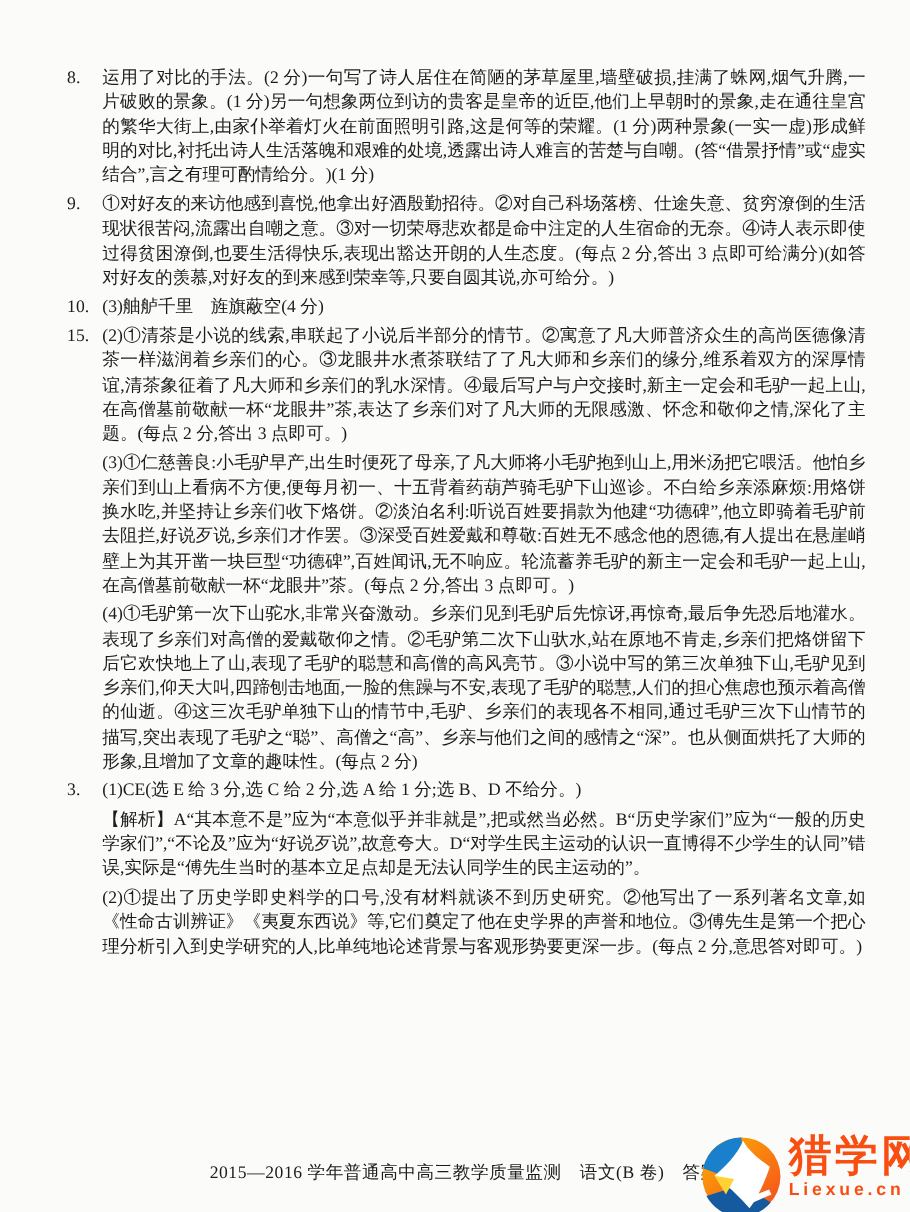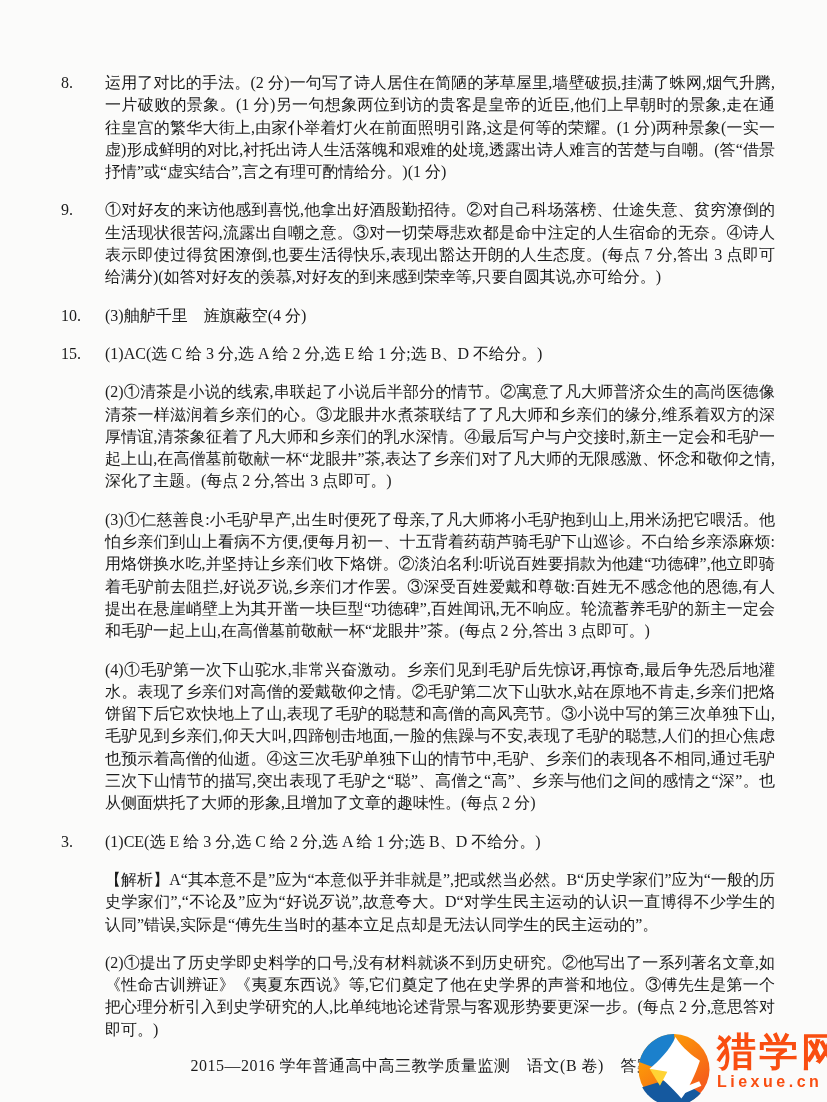--- a/index.html
+++ b/index.html
@@ -21,21 +21,21 @@
     padding-left: 28px;
     font-size: 16px;
     line-height: 22.3px;
     text-align: justify;
   }
   .item .num {
     position: absolute;
     left: 0; top: 0;
     white-space: nowrap;
   }
-  .block { margin: 16px; }
+  .block { margin: 4px; }
   .footer {
     position: absolute;
     top: 1056px; left: 150px; width: 590px;
     text-align: center;
     font-size: 16px;
     letter-spacing: 0.5px;
     white-space: nowrap;
   }
   .logo {
     position: absolute;
@@ -68,35 +68,34 @@
   <div class="item">
     <span class="num">8.</span>
     <div class="blocks">
         <p class="block">运用了对比的手法。(2 分)一句写了诗人居住在简陋的茅草屋里,墙壁破损,挂满了蛛网,烟气升腾,一片破败的景象。(1 分)另一句想象两位到访的贵客是皇帝的近臣,他们上早朝时的景象,走在通往皇宫的繁华大街上,由家仆举着灯火在前面照明引路,这是何等的荣耀。(1 分)两种景象(一实一虚)形成鲜明的对比,衬托出诗人生活落魄和艰难的处境,透露出诗人难言的苦楚与自嘲。(答“借景抒情”或“虚实结合”,言之有理可酌情给分。)(1 分)</p>
       </div>
   </div>
 
   <div class="item">
     <span class="num">9.</span>
     <div class="blocks">
-        <p class="block">①对好友的来访他感到喜悦,他拿出好酒殷勤招待。②对自己科场落榜、仕途失意、贫穷潦倒的生活现状很苦闷,流露出自嘲之意。③对一切荣辱悲欢都是命中注定的人生宿命的无奈。④诗人表示即使过得贫困潦倒,也要生活得快乐,表现出豁达开朗的人生态度。(每点 7 分,答出 3 点即可给满分)(如答对好友的羡慕,对好友的到来感到荣幸等,只要自圆其说,亦可给分。)</p>
+        <p class="block">①对好友的来访他感到喜悦,他拿出好酒殷勤招待。②对自己科场落榜、仕途失意、贫穷潦倒的生活现状很苦闷,流露出自嘲之意。③对一切荣辱悲欢都是命中注定的人生宿命的无奈。④诗人表示即使过得贫困潦倒,也要生活得快乐,表现出豁达开朗的人生态度。(每点 2 分,答出 3 点即可给满分)(如答对好友的羡慕,对好友的到来感到荣幸等,只要自圆其说,亦可给分。)</p>
       </div>
   </div>
 
   <div class="item">
     <span class="num">10.</span>
     <div class="blocks">
         <p class="block">(3)舳舻千里　旌旗蔽空(4 分)</p>
       </div>
   </div>
 
   <div class="item">
     <span class="num">15.</span>
     <div class="blocks">
-        <p class="block">(1)AC(选 C 给 3 分,选 A 给 2 分,选 E 给 1 分;选 B、D 不给分。)</p>
         <p class="block">(2)①清茶是小说的线索,串联起了小说后半部分的情节。②寓意了凡大师普济众生的高尚医德像清茶一样滋润着乡亲们的心。③龙眼井水煮茶联结了了凡大师和乡亲们的缘分,维系着双方的深厚情谊,清茶象征着了凡大师和乡亲们的乳水深情。④最后写户与户交接时,新主一定会和毛驴一起上山,在高僧墓前敬献一杯“龙眼井”茶,表达了乡亲们对了凡大师的无限感激、怀念和敬仰之情,深化了主题。(每点 2 分,答出 3 点即可。)</p>
         <p class="block">(3)①仁慈善良:小毛驴早产,出生时便死了母亲,了凡大师将小毛驴抱到山上,用米汤把它喂活。他怕乡亲们到山上看病不方便,便每月初一、十五背着药葫芦骑毛驴下山巡诊。不白给乡亲添麻烦:用烙饼换水吃,并坚持让乡亲们收下烙饼。②淡泊名利:听说百姓要捐款为他建“功德碑”,他立即骑着毛驴前去阻拦,好说歹说,乡亲们才作罢。③深受百姓爱戴和尊敬:百姓无不感念他的恩德,有人提出在悬崖峭壁上为其开凿一块巨型“功德碑”,百姓闻讯,无不响应。轮流蓄养毛驴的新主一定会和毛驴一起上山,在高僧墓前敬献一杯“龙眼井”茶。(每点 2 分,答出 3 点即可。)</p>
         <p class="block">(4)①毛驴第一次下山驼水,非常兴奋激动。乡亲们见到毛驴后先惊讶,再惊奇,最后争先恐后地灌水。表现了乡亲们对高僧的爱戴敬仰之情。②毛驴第二次下山驮水,站在原地不肯走,乡亲们把烙饼留下后它欢快地上了山,表现了毛驴的聪慧和高僧的高风亮节。③小说中写的第三次单独下山,毛驴见到乡亲们,仰天大叫,四蹄刨击地面,一脸的焦躁与不安,表现了毛驴的聪慧,人们的担心焦虑也预示着高僧的仙逝。④这三次毛驴单独下山的情节中,毛驴、乡亲们的表现各不相同,通过毛驴三次下山情节的描写,突出表现了毛驴之“聪”、高僧之“高”、乡亲与他们之间的感情之“深”。也从侧面烘托了大师的形象,且增加了文章的趣味性。(每点 2 分)</p>
       </div>
   </div>
 
   <div class="item">
     <span class="num">3.</span>
     <div class="blocks">
         <p class="block">(1)CE(选 E 给 3 分,选 C 给 2 分,选 A 给 1 分;选 B、D 不给分。)</p>

